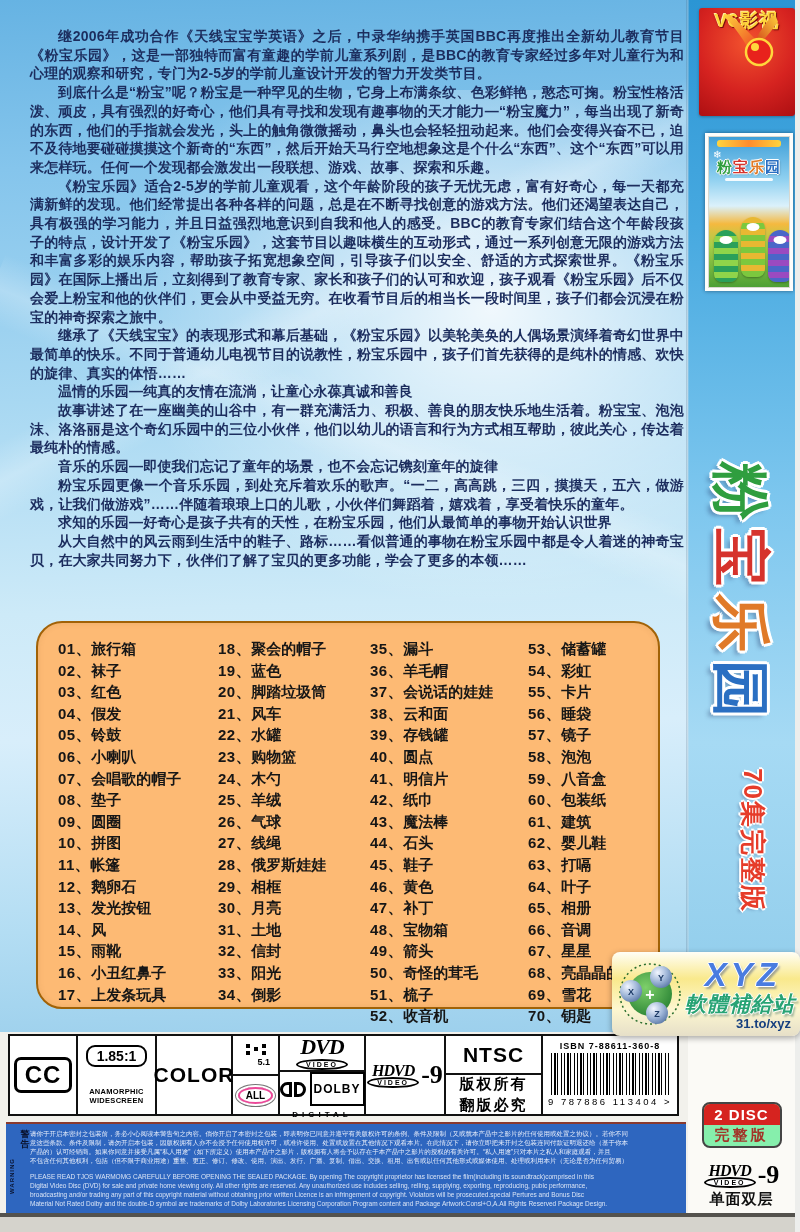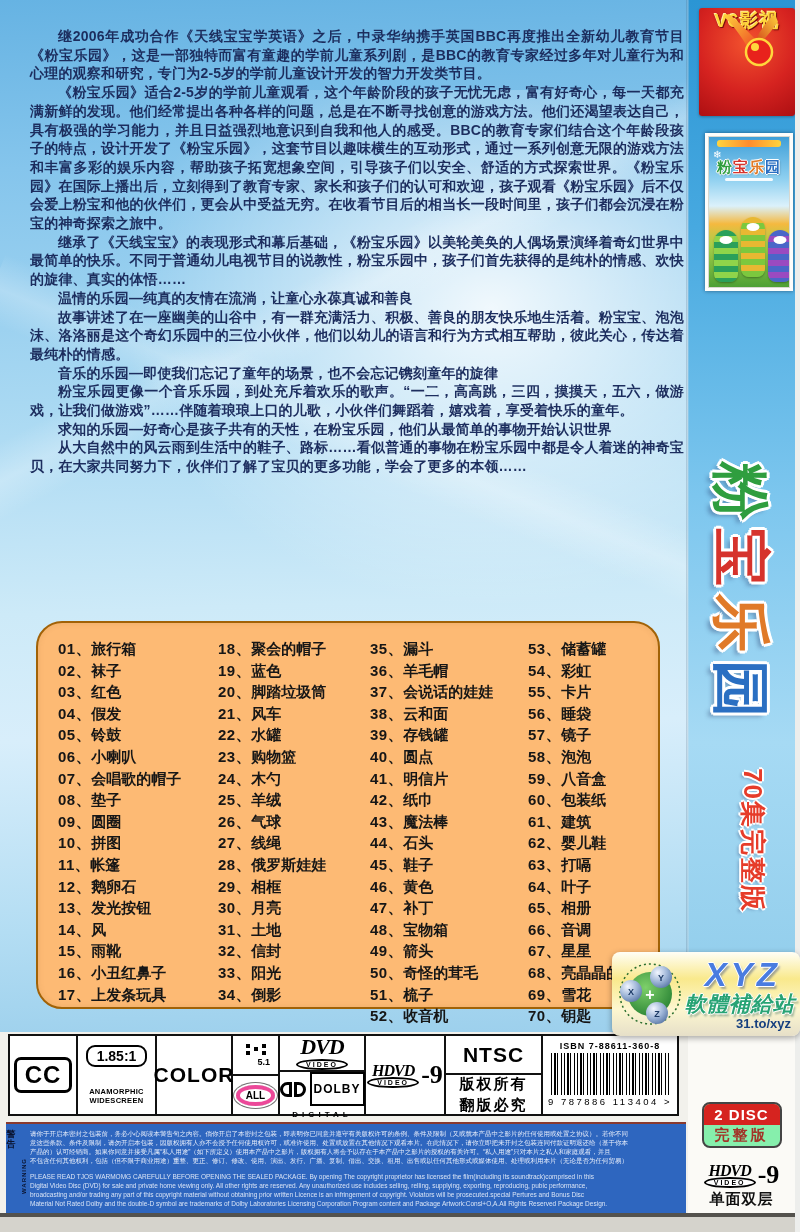--- a/index.html
+++ b/index.html
@@ -86,21 +86,21 @@
   .w-cc{width:68px;} .w-ratio{width:79px;} .w-color{width:76px;} .w-audio{width:47px;}
   .w-av{width:86px;} .w-hdvd{width:80px;} .w-ntsc{width:97px;} .w-bar{width:134px;}
   .cc-box { border:3px solid #000; border-radius:7px; padding:1px 8px; font-weight:900; font-size:24px; letter-spacing:1px; }
   .ratio-box { border:2px solid #000; border-radius:9px; padding:1px 9px; font-weight:bold; font-size:14px; }
   .ana { font-size:7.5px; font-weight:bold; text-align:center; margin-top:20px; line-height:1.25; letter-spacing:.3px; }
   .color-word { font-size:21px; font-weight:900; letter-spacing:1px; }
   .subsplit { display:flex; flex-direction:column; width:100%; height:100%; }
   .sub { flex:1; display:flex; align-items:center; justify-content:center; gap:3px; flex-direction:column; }
   .sub-line { border-bottom:2px solid #111; }
   .fiveone-num { font-size:9px; font-weight:bold; margin-top:-2px; align-self:flex-end; padding-right:8px; }
-  .all-oval { border:4px solid #ec4899; border-radius:50%; padding:1px 6px; font-size:10px; font-weight:900;
+  .all-oval { border:2px solid #ec4899; border-radius:50%; padding:1px 6px; font-size:10px; font-weight:900;
     box-shadow:0 0 0 2px #fff,0 0 0 3px rgba(0,0,0,.55); }
   .dvd-word { font-size:22px; font-weight:900; font-style:italic; font-family:"Liberation Serif","DejaVu Serif",serif; letter-spacing:-1px; line-height:1; }
   .videobar { display:block; width:52px; height:11px; border:2px solid #000; border-radius:50%;
     font-size:7px; font-weight:bold; text-align:center; line-height:8px; background:#fff; margin-top:-2px; letter-spacing:2px; }
   .dolby-row { display:flex; align-items:center; gap:4px; }
   .dd { display:flex; gap:2px; }
   .dd i { display:block; width:12px; height:15px; border:3.5px solid #000; }
   .dd .dl { border-radius:8px 0 0 8px; }
   .dd .dr { border-radius:0 8px 8px 0; }
   .dolby-word { font-size:12px; font-weight:900; letter-spacing:1px; border:2px solid #000; padding:8px 2px; }
@@ -122,21 +122,21 @@
     display:flex; flex-direction:column; align-items:center; padding-top:70px; }
   .ed-group { width:80px; border:2px solid #444; border-radius:8px; overflow:hidden; text-align:center; background:#86efac; }
   .ed-top { background:#d6231f; color:#fff; font-weight:900; font-size:15px; padding:2px 0; letter-spacing:1px; }
   .ed-bot { color:#a23428; font-weight:900; font-size:15px; letter-spacing:3px; padding:1px 0; }
   .spine-hdvd { margin-top:14px; }
   .disc-type { font-weight:900; font-size:15px; color:#111; margin-top:2px; letter-spacing:1px; }
 
   
   .warn { position:absolute; left:6px; top:1122px; width:680px; height:91px; background:#2e66bf;
     border-top:2px solid #8a3a2e; display:flex; }
-  .warn-side { width:24px; display:flex; flex-direction:column; align-items:flex-start; padding-top:5px; color:#0a1430; }
+  .warn-side { width:24px; display:flex; flex-direction:column; align-items:flex-end; padding-top:5px; color:#0a1430; }
   .warn-cn { font-size:9px; font-weight:bold; width:10px; line-height:10px; text-align:center; }
   .warn-en { transform:rotate(-90deg); font-size:6px; font-weight:bold; letter-spacing:1px; margin-top:24px; }
   .warn-body { flex:1; padding:5px 8px 3px 0; overflow:hidden; }
   .wline { font-size:6.5px; line-height:9px; color:#e7edfa; white-space:nowrap; overflow:hidden; }
   .wen-block { margin-top:7px; }
   .wen-block .wline { color:#d9e4f6; }
 
   
   .wm { position:absolute; left:612px; top:952px; width:188px; height:84px; border-radius:8px; z-index:60;
     background:linear-gradient(180deg,#fffef6 0%,#f9e98c 32%,#fdf7d0 68%,#e6dfc8 100%);
@@ -155,20 +155,21 @@
 
   <div class="sky"></div>
   <div class="sky-glow"></div>
   <div class="sky-streak st1"></div>
   <div class="sky-streak st2"></div>
   <div class="spine-sky"></div>
   <div class="fold"></div>
 
   <div class="main-text">
       <p class="para">继2006年成功合作《天线宝宝学英语》之后，中录华纳携手英国BBC再度推出全新幼儿教育节目《粉宝乐园》，这是一部独特而富有童趣的学前儿童系列剧，是BBC的教育专家经过多年对儿童行为和心理的观察和研究，专门为2-5岁的学前儿童设计开发的智力开发类节目。</p>
+      <p class="para">到底什么是“粉宝”呢？粉宝是一种罕见的生物，它身上布满条纹、色彩鲜艳，憨态可掬。粉宝性格活泼、顽皮，具有强烈的好奇心，他们具有寻找和发现有趣事物的天才能力—“粉宝魔力”，每当出现了新奇的东西，他们的手指就会发光，头上的触角微微摇动，鼻头也会轻轻扭动起来。他们会变得兴奋不已，迫不及待地要碰碰摸摸这个新奇的“东西”，然后开始天马行空地想象这是个什么“东西”、这个“东西”可以用来怎样玩。任何一个发现都会激发出一段联想、游戏、故事、探索和乐趣。</p>
       <p class="para">《粉宝乐园》适合2-5岁的学前儿童观看，这个年龄阶段的孩子无忧无虑，富有好奇心，每一天都充满新鲜的发现。他们经常提出各种各样的问题，总是在不断寻找创意的游戏方法。他们还渴望表达自己，具有极强的学习能力，并且日益强烈地意识到自我和他人的感受。BBC的教育专家们结合这个年龄段孩子的特点，设计开发了《粉宝乐园》，这套节目以趣味横生的互动形式，通过一系列创意无限的游戏方法和丰富多彩的娱乐内容，帮助孩子拓宽想象空间，引导孩子们以安全、舒适的方式探索世界。《粉宝乐园》在国际上播出后，立刻得到了教育专家、家长和孩子们的认可和欢迎，孩子观看《粉宝乐园》后不仅会爱上粉宝和他的伙伴们，更会从中受益无穷。在收看节目后的相当长一段时间里，孩子们都会沉浸在粉宝的神奇探索之旅中。</p>
       <p class="para">继承了《天线宝宝》的表现形式和幕后基础，《粉宝乐园》以美轮美奂的人偶场景演绎着奇幻世界中最简单的快乐。不同于普通幼儿电视节目的说教性，粉宝乐园中，孩子们首先获得的是纯朴的情感、欢快的旋律、真实的体悟……</p>
       <p class="para">温情的乐园—纯真的友情在流淌，让童心永葆真诚和善良</p>
       <p class="para">故事讲述了在一座幽美的山谷中，有一群充满活力、积极、善良的朋友快乐地生活着。粉宝宝、泡泡沫、洛洛丽是这个奇幻乐园中的三位小伙伴，他们以幼儿的语言和行为方式相互帮助，彼此关心，传达着最纯朴的情感。</p>
       <p class="para">音乐的乐园—即使我们忘记了童年的场景，也不会忘记镌刻童年的旋律</p>
       <p class="para">粉宝乐园更像一个音乐乐园，到处充斥着欢乐的歌声。“一二，高高跳，三四，摸摸天，五六，做游戏，让我们做游戏”……伴随着琅琅上口的儿歌，小伙伴们舞蹈着，嬉戏着，享受着快乐的童年。</p>
       <p class="para">求知的乐园—好奇心是孩子共有的天性，在粉宝乐园，他们从最简单的事物开始认识世界</p>
       <p class="para">从大自然中的风云雨到生活中的鞋子、路标……看似普通的事物在粉宝乐园中都是令人着迷的神奇宝贝，在大家共同努力下，伙伴们了解了宝贝的更多功能，学会了更多的本领……</p>
     </div>
 

